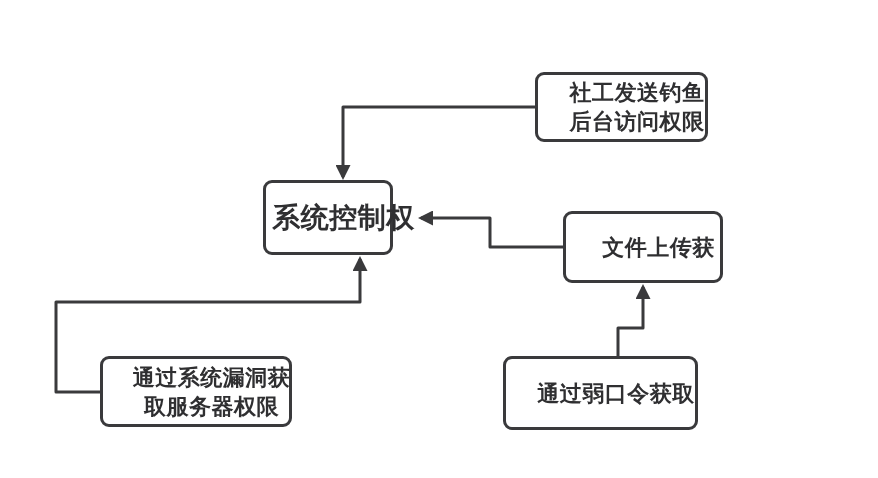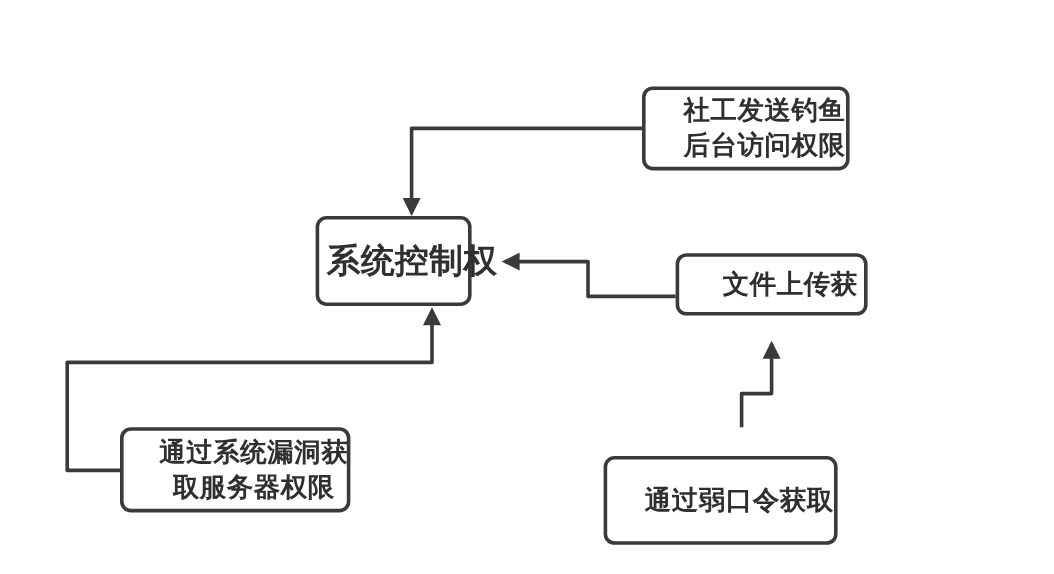--- a/index.html
+++ b/index.html
@@ -36,23 +36,23 @@
     color: #2f2f31;
     font-weight: 700;
     font-size: 22px;
     line-height: 29px;
     letter-spacing: 0.5px;
     white-space: nowrap;
     padding-left: 31px;
   }
   #node-phishing  { left: 535px; top: 72px;  width: 173px; height: 70px; }
   #node-control   { left: 263px; top: 180px; width: 130px; height: 75px; font-size: 28px; align-items: center; }
-  #node-webshell  { left: 563px; top: 211px; width: 160px; height: 52px; }
+  #node-webshell  { left: 563px; top: 211px; width: 160px; height: 72px; }
   #node-vuln      { left: 100px; top: 356px; width: 192px; height: 71px; }
-  #node-weakpass  { left: 503px; top: 356px; width: 195px; height: 74px; margin-top: 24px; }
+  #node-weakpass  { left: 503px; top: 356px; width: 195px; height: 74px; }
   .edge {
     fill: none;
     stroke: #3a3a3c;
     stroke-width: 3;
     stroke-linejoin: round;
     stroke-linecap: butt;
   }
 </style>
 </head>
 <body>

